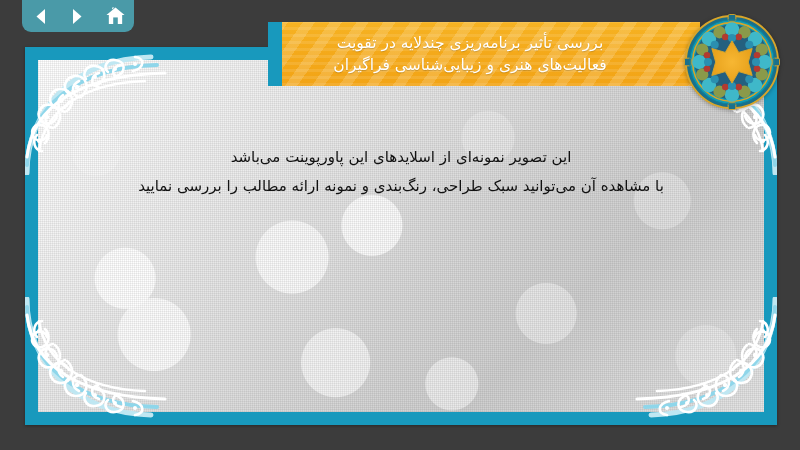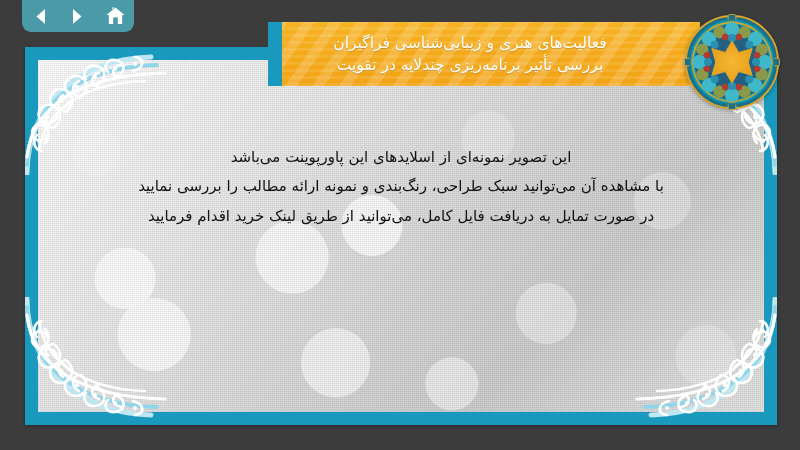--- a/index.html
+++ b/index.html
@@ -257,29 +257,28 @@
           <circle cx="70" cy="30" r="2"></circle>
         <circle cx="90" cy="22" r="2"></circle>
           <circle cx="110" cy="17" r="2"></circle>
         <circle cx="14" cy="94" r="2"></circle>
       </g>
     </svg>
 
     <div id="body-text">
       <div class="body-line">این تصویر نمونه‌ای از اسلایدهای این پاورپوینت می‌باشد</div>
       <div class="body-line">با مشاهده آن می‌توانید سبک طراحی، رنگ‌بندی و نمونه ارائه مطالب را بررسی نمایید</div>
-      <div class="body-line">در صورت تمایل به دریافت فایل کامل، می‌توانید از طریق لینک خرید اقدام فرمایید</div>
     </div>
   </div>
 
   <div id="title-banner">
     <div id="banner-tab"></div>
     <div id="banner-body">
+      <div class="title-line">بررسی تأثیر برنامه‌ریزی چندلایه در تقویت</div>
       <div class="title-line">فعالیت‌های هنری و زیبایی‌شناسی فراگیران</div>
-      <div class="title-line">بررسی تأثیر برنامه‌ریزی چندلایه در تقویت</div>
     </div>
   </div>
 
   <svg id="medallion" viewBox="0 0 100 100">
     <defs>
       <radialGradient id="mg" cx="50%" cy="50%" r="50%">
         <stop offset="0%" stop-color="#f7b733"></stop>
         <stop offset="100%" stop-color="#e8a21c"></stop>
       </radialGradient>
     </defs>

